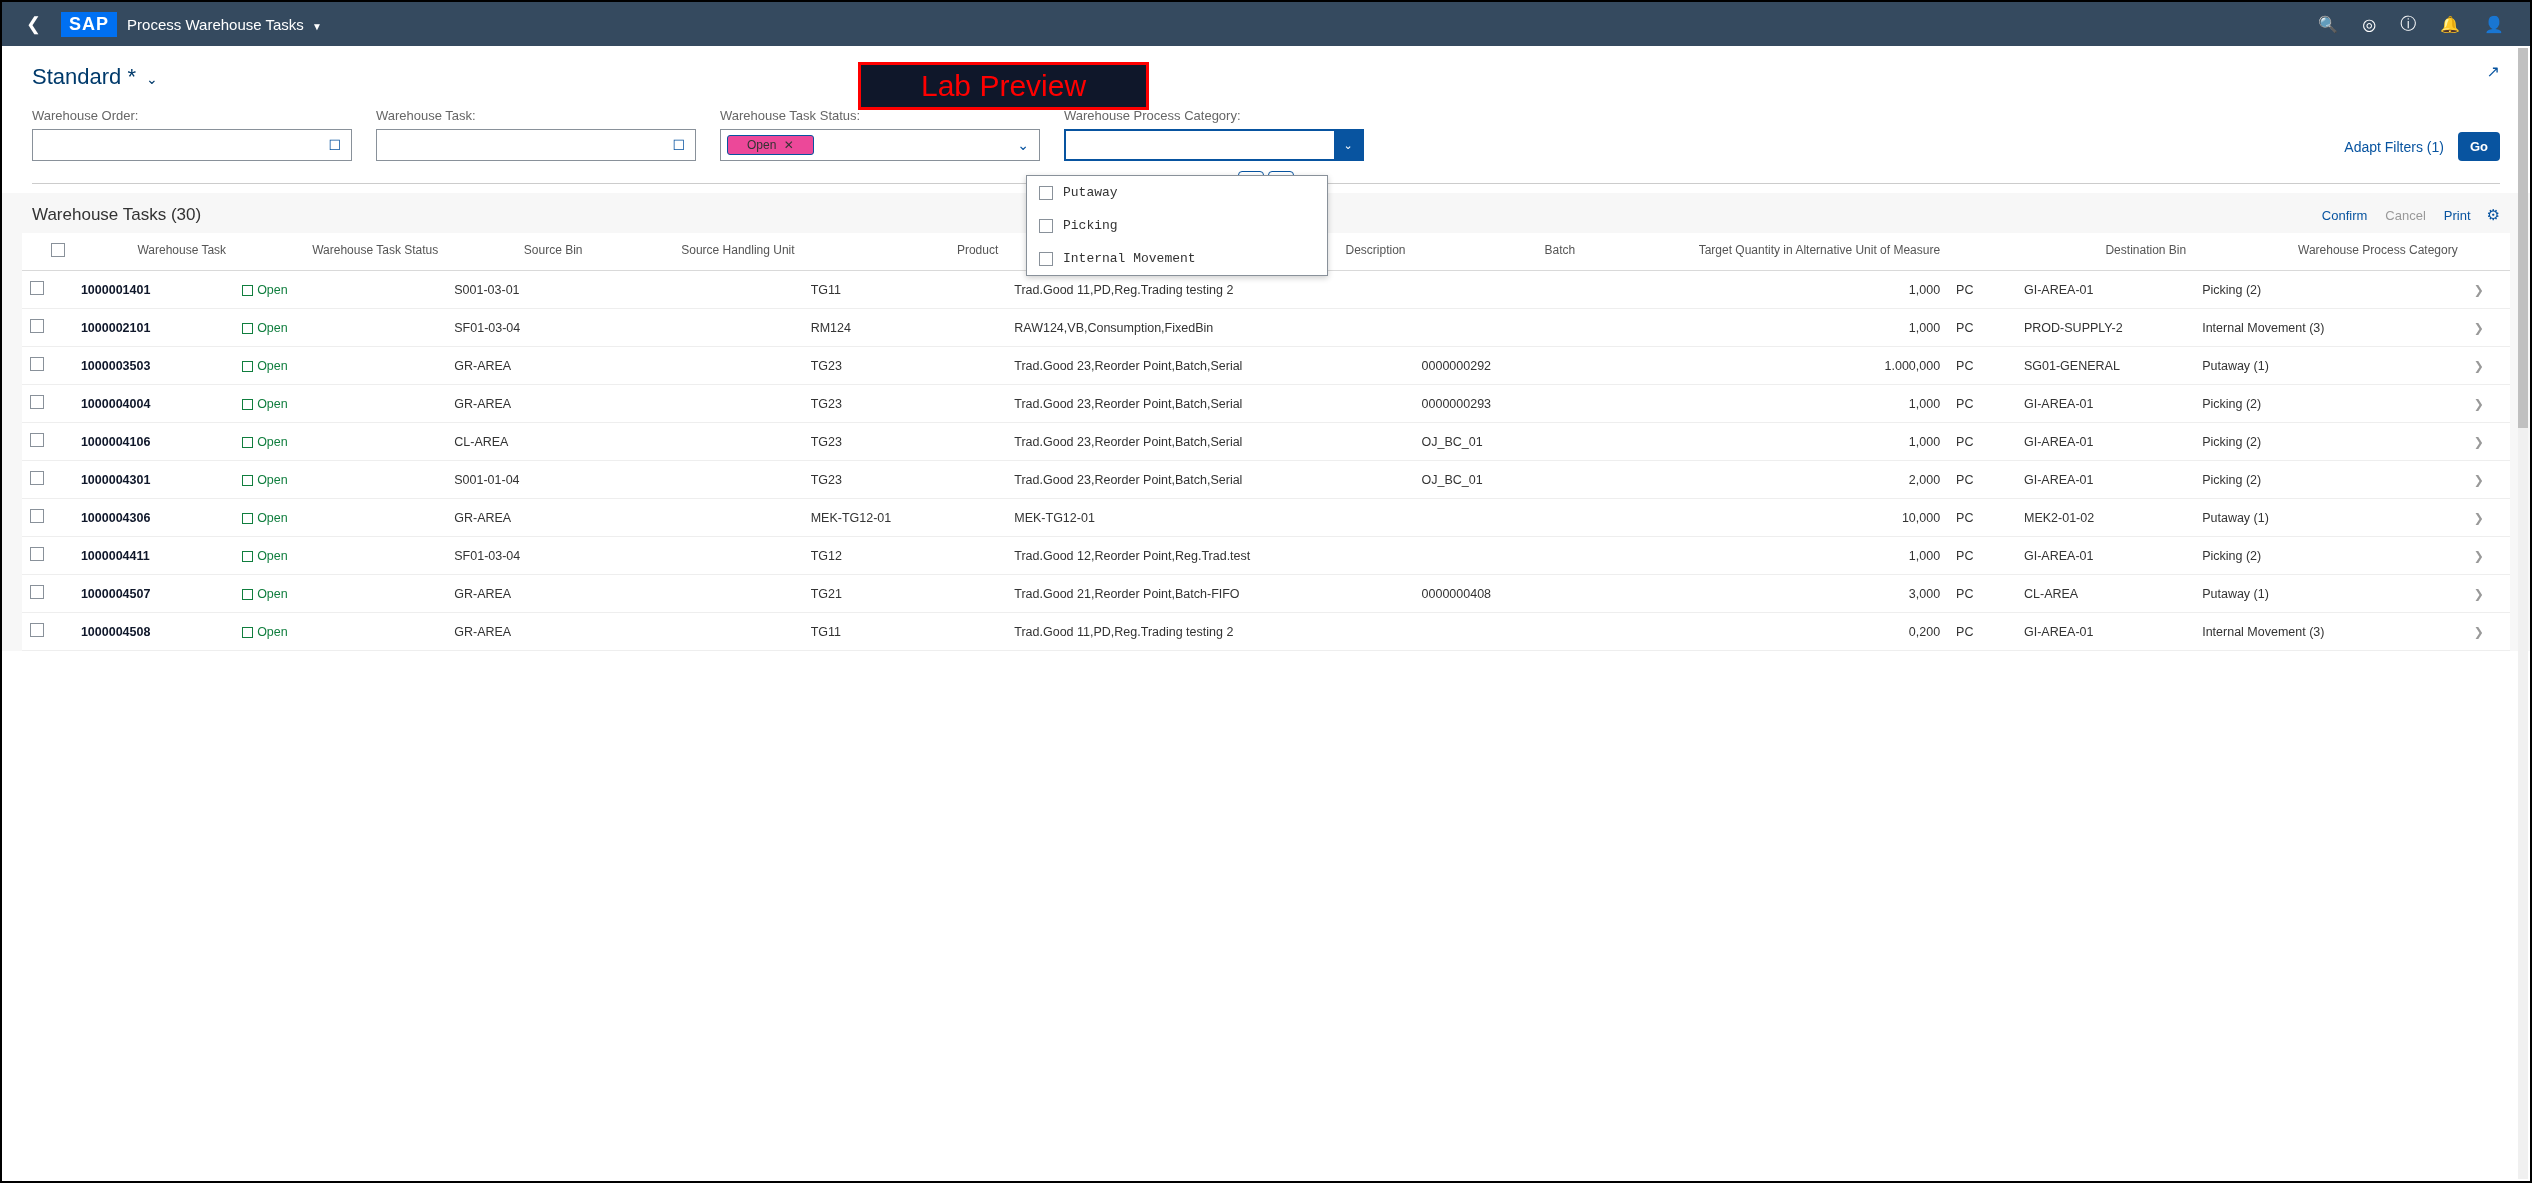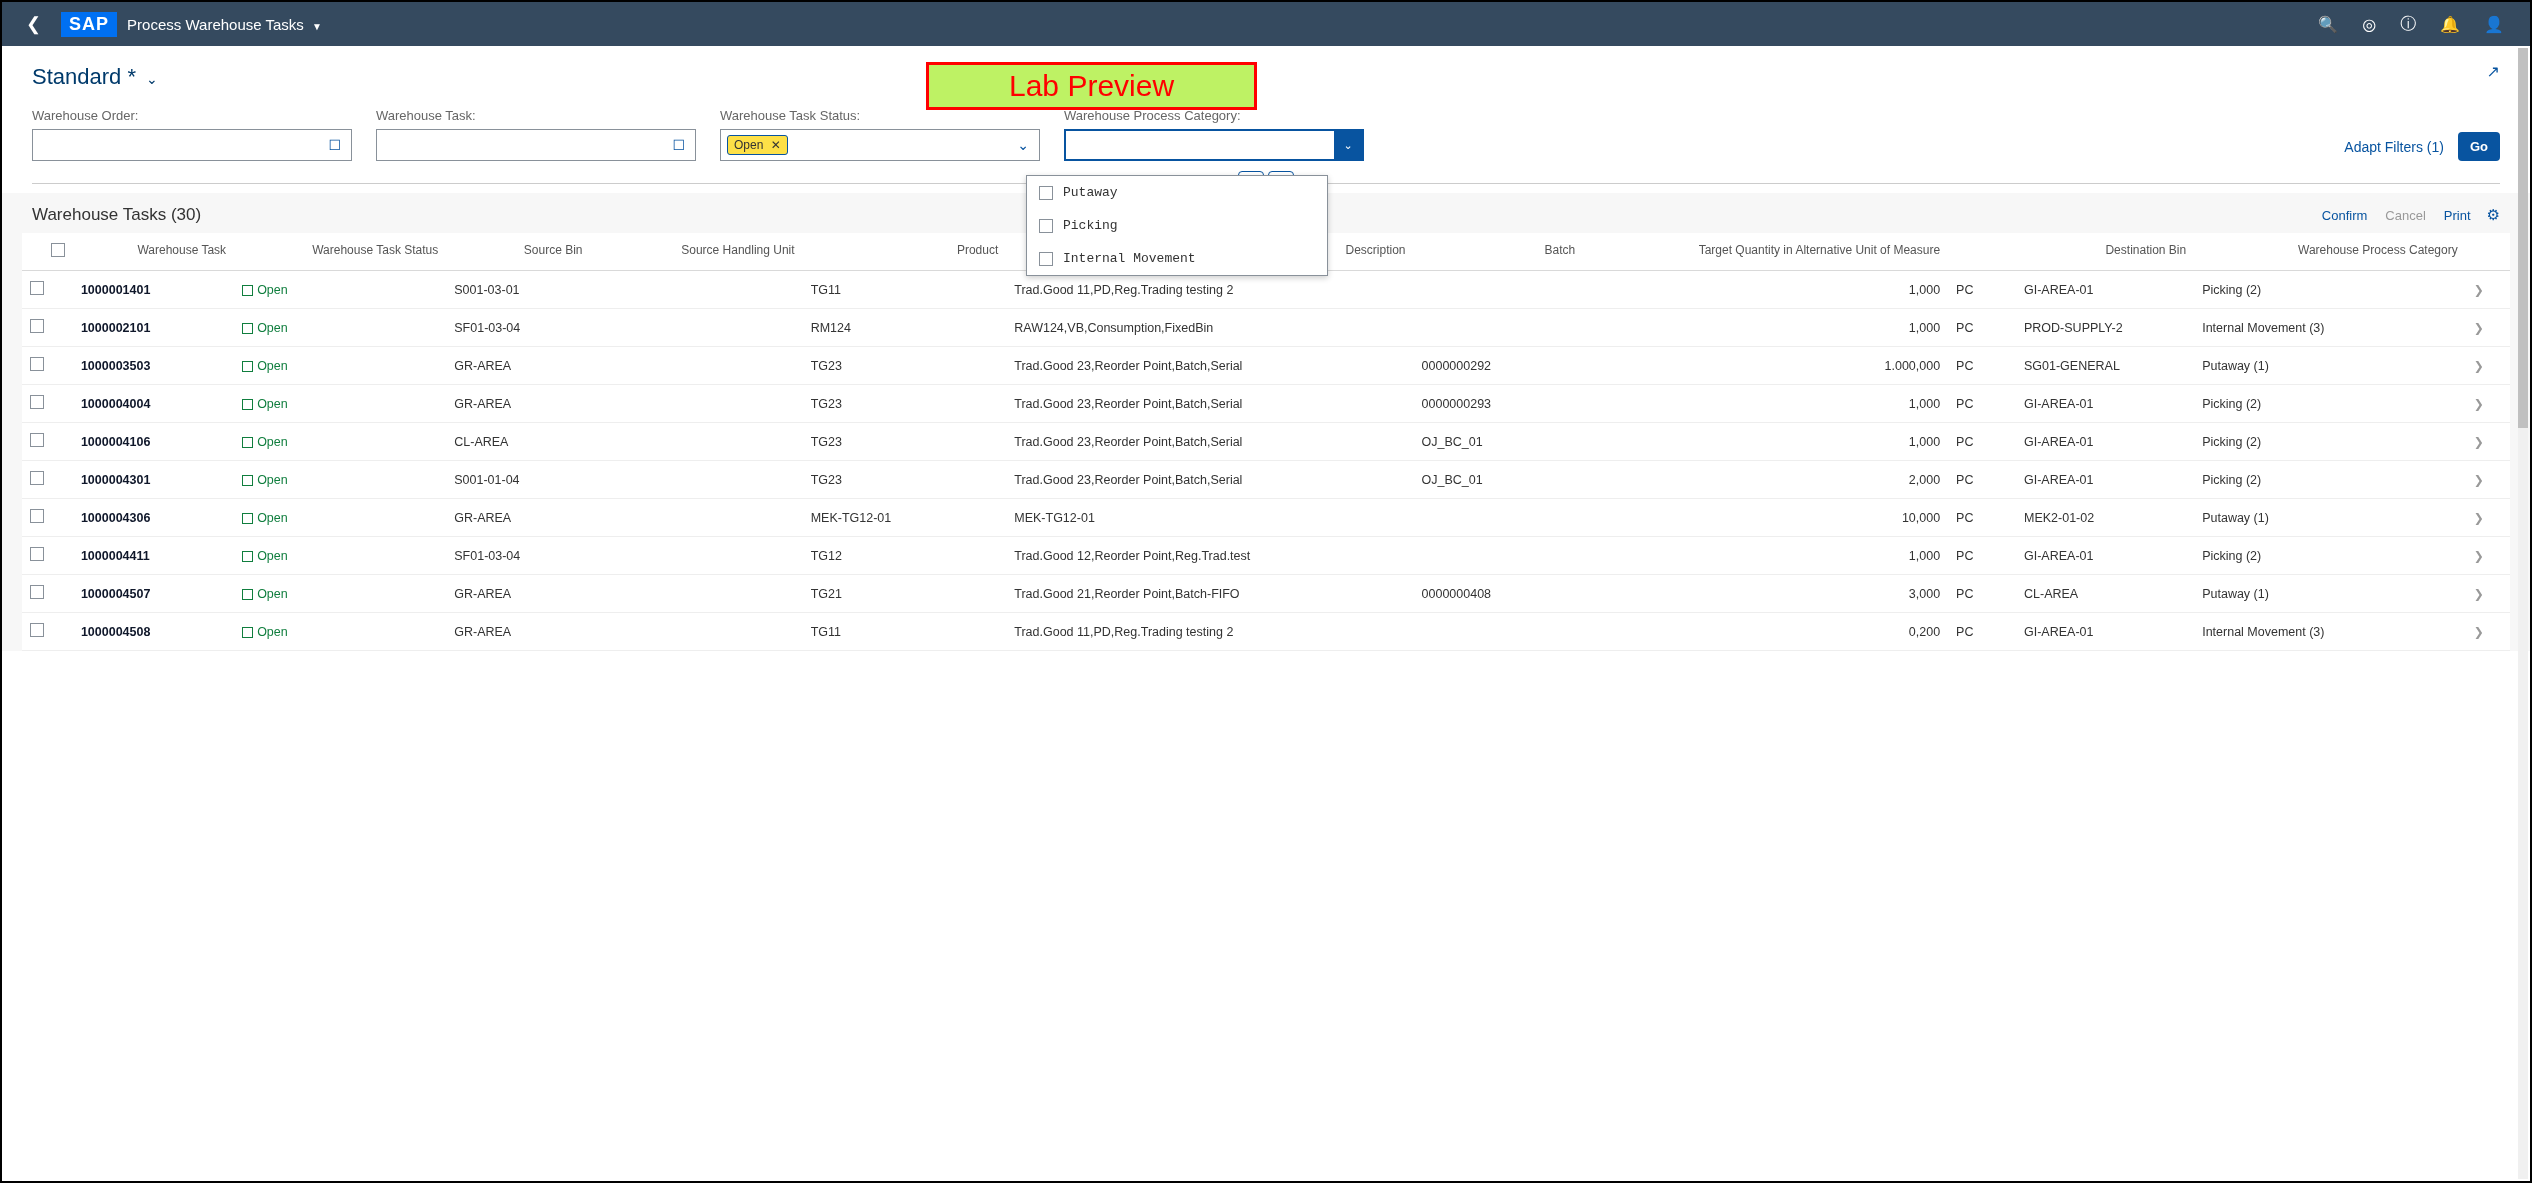--- a/index.html
+++ b/index.html
@@ -14,30 +14,30 @@
 .shell-spacer { flex: 1; }
 .shell-icon { color: #fff; font-size: 16px; padding: 0 12px; cursor: pointer; }
 
 
 .page-hdr { padding: 18px 30px 0; position: relative; }
 .variant { color: #003a6b; font-size: 22px; cursor: pointer; }
 .variant .chev { font-size: 14px; margin-left: 4px; }
 .share-icon { position: absolute; right: 30px; top: 16px; color: #0854a0; font-size: 16px; cursor: pointer; }
 
 
-.lab-box { position: absolute; left: 924px; top: 60px; border: 3px solid red; padding: 4px 80px; color: red; font-size: 30px; font-family: Arial; z-index: 5; background: #bef264; }
+.lab-box { position: absolute; left: 856px; top: 60px; border: 3px solid red; padding: 4px 60px; color: red; font-size: 30px; font-family: Arial; z-index: 5; background: #0f172a; }
 
 
 .filter-bar { display: flex; gap: 24px; padding: 18px 30px 12px; align-items: flex-end; }
 .filter-item { display: flex; flex-direction: column; width: 320px; }
 .filter-label { color: #666; font-size: 13px; margin-bottom: 6px; }
 .filter-input { border: 1px solid #89919a; height: 32px; display: flex; align-items: center; padding: 0 6px; position: relative; background: #fff; }
 .filter-input input { border: none; outline: none; flex: 1; font-size: 13px; }
 .vh-btn { color: #0854a0; font-size: 14px; cursor: pointer; padding: 0 4px; }
-.token { border: 1px solid #0854a0; border-radius: 3px; padding: 2px 6px; font-size: 12px; color: #333; background: #fde047; }
+.token { border: 1px solid #0854a0; border-radius: 3px; padding: 2px 19px; font-size: 12px; color: #333; background: #ec4899; }
 .token .x { margin-left: 4px; cursor: pointer; }
 .dd-btn { background: #0854a0; color: #fff; width: 28px; align-self: stretch; display: flex; align-items: center; justify-content: center; margin: -0px -6px -0px 4px; cursor: pointer; font-size: 11px; }
 .filter-input.open { border: 2px solid #0854a0; }
 .adapt-go { display: flex; align-items: center; gap: 14px; margin-left: auto; }
 .adapt-link { color: #0854a0; font-size: 14px; cursor: pointer; }
 .go-btn { background: #0854a0; color: #fff; border: none; padding: 7px 12px; border-radius: 4px; font-size: 13px; font-weight: bold; cursor: pointer; }
 
 
 .collapse-row { display: flex; justify-content: center; align-items: center; position: relative; height: 20px; }
 .collapse-row::before { content: ""; position: absolute; top: 50%; left: 30px; right: 30px; border-top: 1px solid #ccc; }

